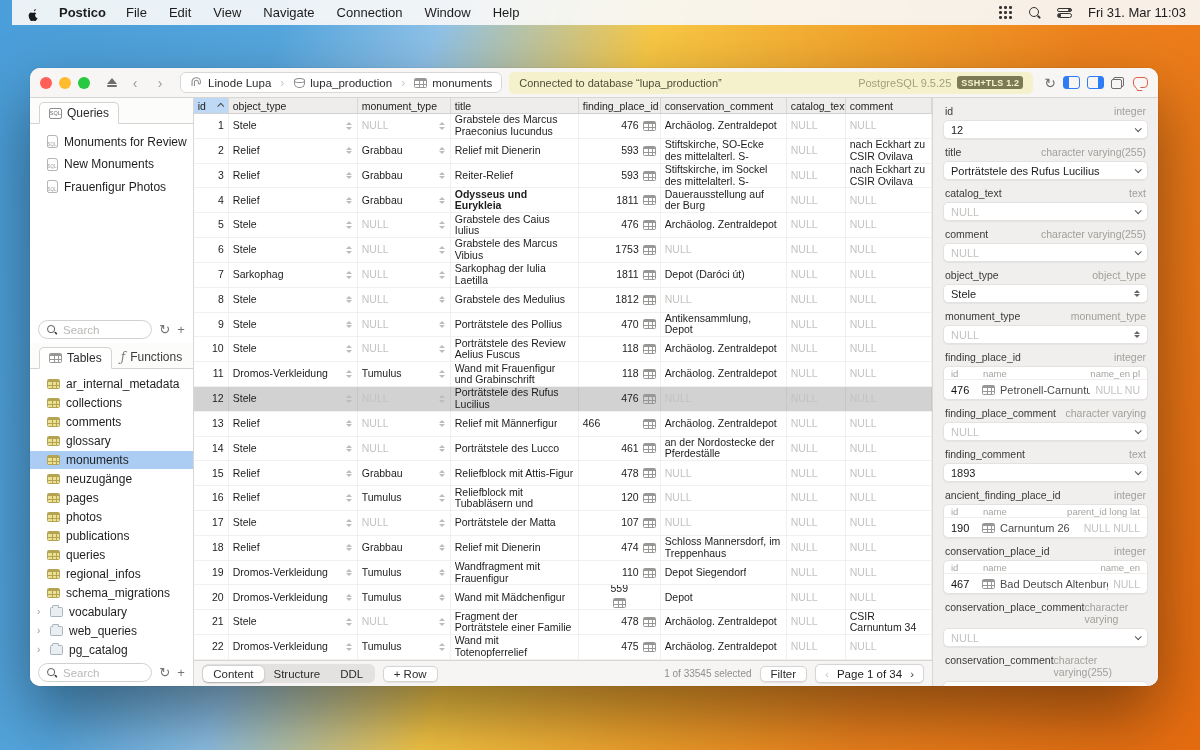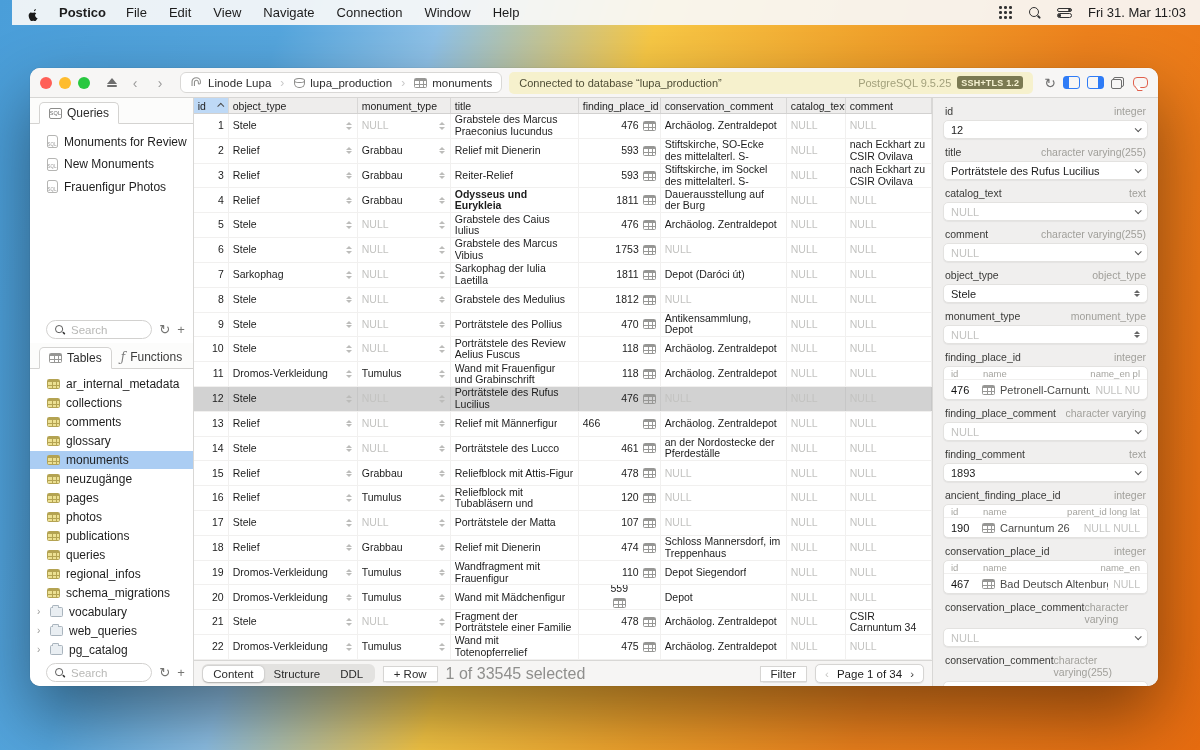--- a/index.html
+++ b/index.html
@@ -73,21 +73,21 @@
   .tab { height:22px; display:flex; align-items:center; gap:5px; padding:0 9px; font-size:12px; color:#2c2c2c;
     border:1px solid #d4d3d1; border-bottom:1px solid #fff; border-radius:5px 5px 0 0; background:#fff; margin-bottom:-1px; }
   .tab.inactive { border:none; background:transparent; margin-bottom:0; color:#3c3c3c; }
   .sql-ico { width:13px; height:11px; border:1px solid #8d8d8b; border-radius:2px; font-size:5.5px; color:#6e6e6e; display:flex; align-items:center; justify-content:center; letter-spacing:.2px; }
   .fn-ico { font-style:italic; color:#7a7a7a; font-size:12px; font-family:"DejaVu Serif",serif; }
   .doc-ico { width:11px; height:13px; border:1px solid #b5b5b3; border-radius:2px 3px 2px 2px; position:relative; background:#fff; flex:0 0 auto; }
   .doc-ico::after { content:"SQL"; position:absolute; right:0.5px; bottom:0.5px; font-size:4.5px; color:#9b9b9b; }
   .query-list { flex:0 0 192px; padding-top:8px; display:flex; flex-direction:column; gap:3px; }
   .s-item { display:flex; align-items:center; gap:6px; padding:0 6px 0 17px; height:19.5px; font-size:12px; color:#1e1e1e; white-space:nowrap; overflow:hidden; }
   .s-item.selected { background:#abcdf3; }
-  .searchrow { flex:0 0 27px; display:flex; align-items:center; gap:7px; padding:0 8px;margin-left:8px; }
+  .searchrow { flex:0 0 27px; display:flex; align-items:center; gap:7px; padding:0 8px; }
   .searchbox { flex:1; height:19px; border:1px solid #d2d1cf; border-radius:10px; background:#fff; display:flex; align-items:center; gap:5px; padding:0 6px; color:#b8b8b6; font-size:11.5px; }
   .mag.sm { transform:scale(.8); }
   .mini-btn { color:#757573; font-size:13px; line-height:1; }
   .table-list { flex:1; min-height:0; overflow:hidden; padding-top:6px; display:flex; flex-direction:column; gap:0.5px; }
   .disc { color:#9a9a98; font-size:10px; width:7px; flex:0 0 auto; }
   .folder-ico { width:13px; height:10px; border:1px solid #a9b4bd; border-radius:1.5px; position:relative; background:#e9eef2; flex:0 0 auto; }
   .folder-ico::before { content:""; position:absolute; left:1px; top:-3px; width:5px; height:2px; background:#e9eef2; border:1px solid #a9b4bd; border-bottom:none; border-radius:1.5px 1.5px 0 0; }
   
   .content { flex:1; min-width:0; display:flex; flex-direction:column; background:#fff; }
   .grid-header { flex:0 0 16px; display:flex; background:#eeedec; border-bottom:1px solid #d2d1d0; font-size:10.5px; }
@@ -103,22 +103,22 @@
   .wrap2 { display:block; max-height:23px; overflow:hidden; }
   .null { color:#c3c3c1; }
   .stepper { width:7px; display:flex; flex-direction:column; align-items:center; gap:1.5px; margin-left:auto; flex:0 0 auto; }
   .stepper::before { content:""; border-left:3px solid transparent; border-right:3px solid transparent; border-bottom:3.5px solid #bcbcba; }
   .stepper::after { content:""; border-left:3px solid transparent; border-right:3px solid transparent; border-top:3.5px solid #bcbcba; }
   
   .footer { flex:0 0 26px; border-top:1px solid #d8d7d5; background:#f6f5f4; display:flex; align-items:center; padding:0 8px; gap:8px; font-size:11.5px; }
   .seg { display:flex; background:#e3e2e0; border-radius:6px; padding:1.5px; }
   .seg-item { padding:2px 10px; border-radius:5px; color:#2c2c2c; }
   .seg-item.active { background:#fff; box-shadow:0 0.5px 2px rgba(0,0,0,.25); }
-  .btn { background:#fff; border:1px solid #d6d5d3; border-radius:0; padding:1px 10px; color:#2c2c2c; box-shadow:0 0.5px 1px rgba(0,0,0,.08); }
-  .sel-status { flex:1; text-align:left; color:#8f8f8d; font-size:16px; }
+  .btn { background:#fff; border:1px solid #d6d5d3; border-radius:5px; padding:1px 10px; color:#2c2c2c; box-shadow:0 0.5px 1px rgba(0,0,0,.08); }
+  .sel-status { flex:1; text-align:right; color:#8f8f8d; font-size:10px; }
   .pager { display:flex; align-items:center; gap:8px; background:#fff; border:1px solid #d6d5d3; border-radius:5px; padding:2.5px 9px; box-shadow:0 0.5px 1px rgba(0,0,0,.08); }
   .pager .dis { color:#c5c5c3; } .pager .en { color:#3c3c3c; }
   
   .inspector { flex:0 0 226px; background:#f0efee; border-left:1px solid #d8d7d5; padding:7px 10px 0; display:flex; flex-direction:column; gap:7px; overflow:hidden; }
   .fld-label { display:flex; justify-content:space-between; margin:0 2px 3px; font-size:10.5px; color:#3a3a38; }
   .fld-type { color:#a09f9a; }
   .fld-control { background:#fff; border:1px solid #e3e2e0; box-shadow:0 1px 1px rgba(0,0,0,.05); border-radius:5px; height:19px; display:flex; align-items:center; justify-content:space-between; padding:0 7px; font-size:11px; color:#1c1c1c; }
   .chev-down { width:5px; height:5px; border-right:1.5px solid #555; border-bottom:1.5px solid #555; transform:rotate(45deg) translateY(-1px); flex:0 0 auto; }
   .stepper.dark::before { border-bottom-color:#666; } .stepper.dark::after { border-top-color:#666; }
   .fk-card { background:#fff; border:1px solid #e3e2e0; border-radius:5px; overflow:hidden; box-shadow:0 1px 1px rgba(0,0,0,.05); }

